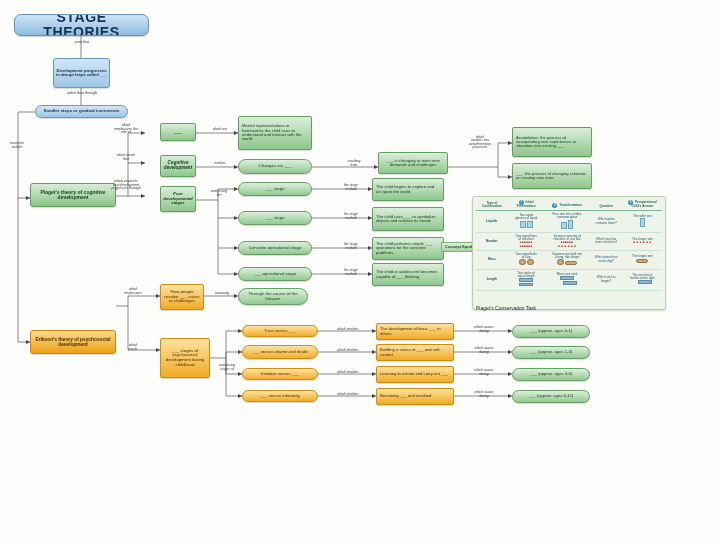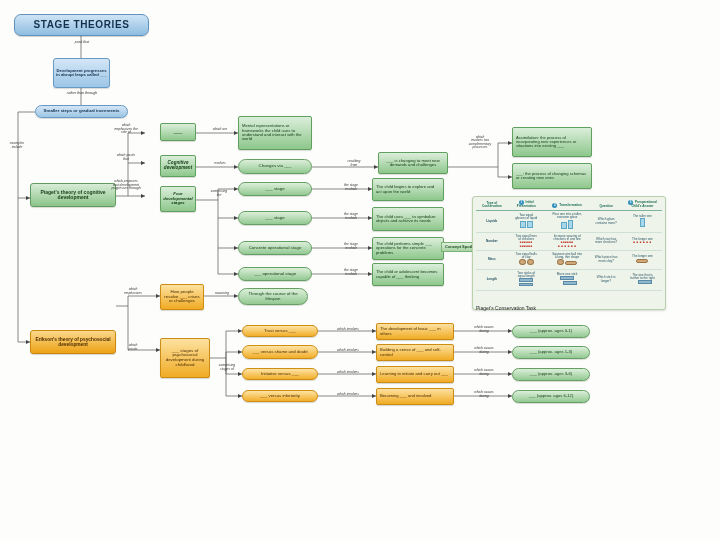--- a/index.html
+++ b/index.html
@@ -256,21 +256,21 @@
       <polygon points="376,352 372,350 372,354"></polygon>
       <polygon points="376,374 372,372 372,376"></polygon>
       <polygon points="376,396 372,394 372,398"></polygon>
       <polygon points="512,331 508,329 508,333"></polygon>
       <polygon points="512,352 508,350 508,354"></polygon>
       <polygon points="512,374 508,372 508,376"></polygon>
       <polygon points="512,396 508,394 508,398"></polygon>
     </g>
   </svg>
 
-  <div class="node blue-title" style="left:14px;top:14px;width:135px;height:22px;font-size:10px;">STAGE THEORIES</div>
+  <div class="node blue-title" style="left:14px;top:14px;width:135px;height:22px;font-size:14px;">STAGE THEORIES</div>
 
   <div class="node blue" style="left:53px;top:58px;width:57px;height:30px;font-size:4.2px;">Development progresses in abrupt leaps called ___</div>
 
   <div class="node blue-round" style="left:35px;top:105px;width:93px;height:13px;font-size:4.4px;font-weight:bold;">Smaller steps or gradual increments</div>
 
   <div class="node green green-b" style="left:30px;top:183px;width:86px;height:24px;font-size:5px;">Piaget's theory of cognitive development</div>
 
   <div class="node orange" style="left:30px;top:330px;width:86px;height:24px;font-size:4.8px;">Erikson's theory of psychosocial development</div>
 
   <div class="node green-sq" style="left:160px;top:123px;width:36px;height:18px;font-size:5px;">___</div>

